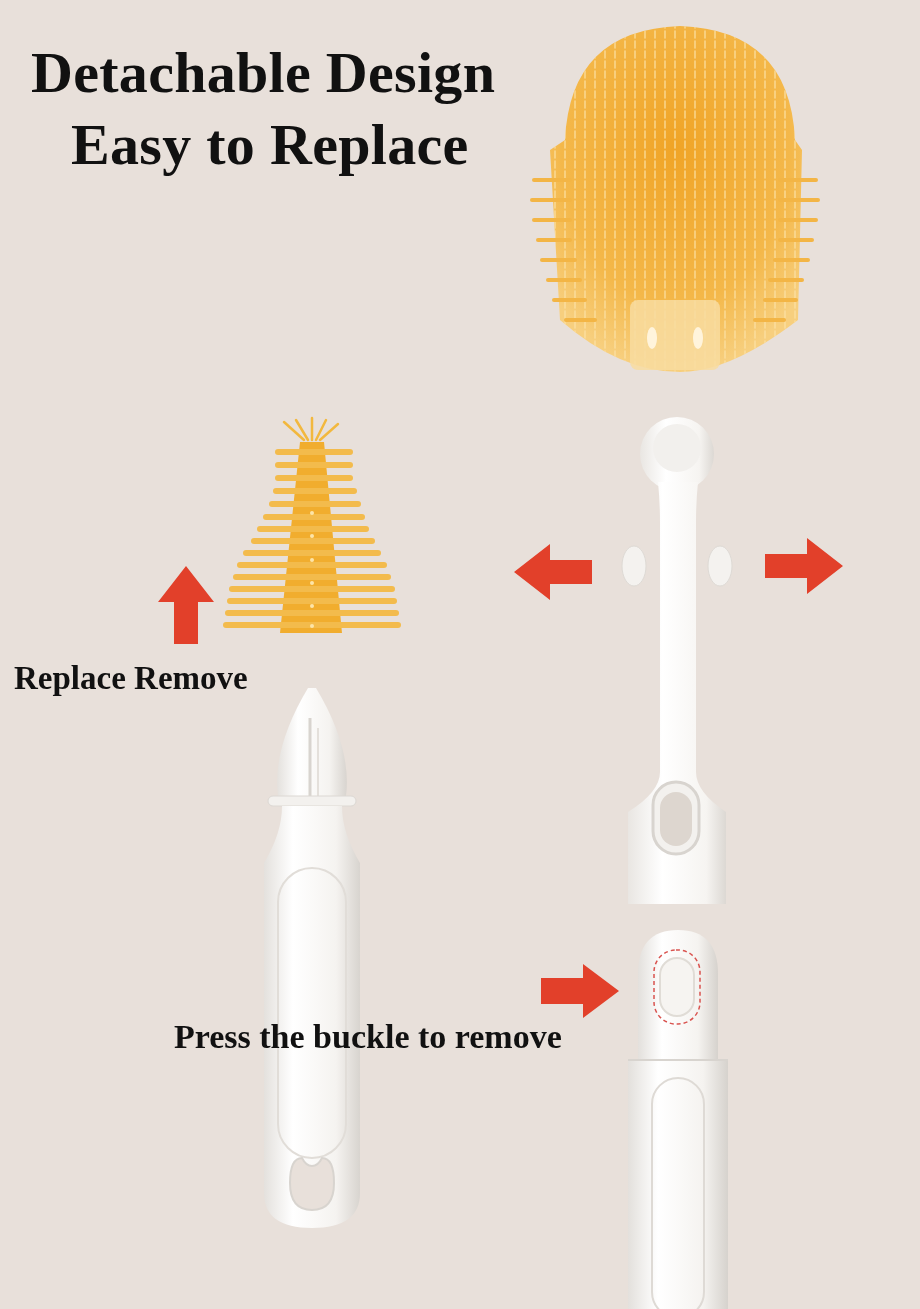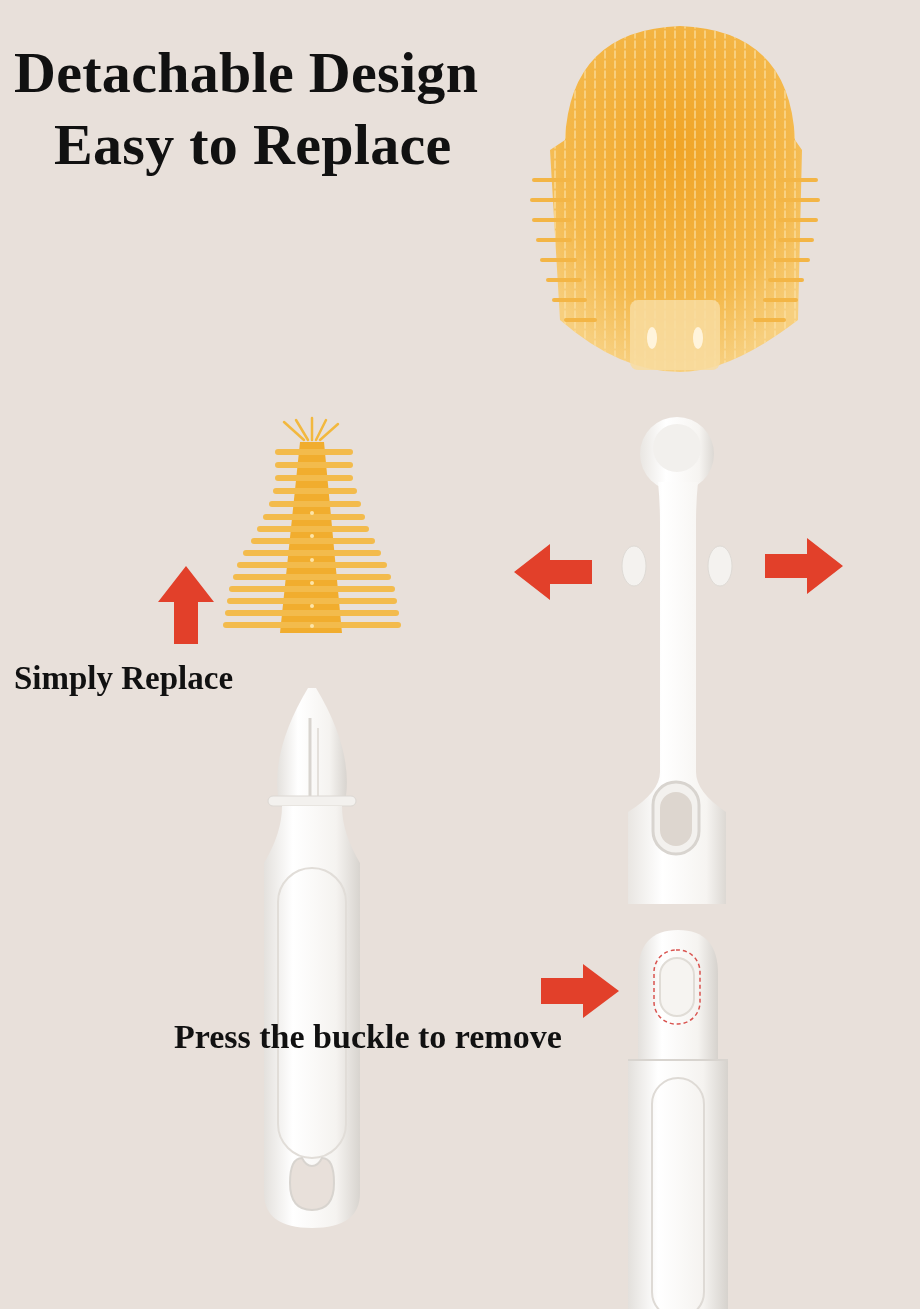--- a/index.html
+++ b/index.html
@@ -3,21 +3,21 @@
 <meta charset="utf-8">
 <style>
   html, body { margin: 0; padding: 0; }
   body {
     width: 920px; height: 1309px; overflow: hidden;
     background: #e8e0da;
     position: relative;
     font-family: "Liberation Serif", "DejaVu Serif", serif;
   }
   .title-line {
-    position: absolute; left: 14px;
+    position: absolute; left: 31px;
     font-weight: bold; font-size: 58px; color: #111;
     line-height: 1; letter-spacing: 0.3px;
     white-space: nowrap;
   }
   .caption {
     position: absolute; font-weight: bold; color: #111; white-space: nowrap;
     line-height: 1;
   }
   svg { position: absolute; overflow: visible; }
 </style>
@@ -98,21 +98,21 @@
     <circle cx="90" cy="165" r="2"></circle>
       <circle cx="90" cy="188" r="2"></circle>
       <circle cx="90" cy="208" r="2"></circle>
   </g>
 </svg>
 
 <svg style="left:158px;top:566px;" width="56" height="78" viewBox="0 0 56 78">
   <path d="M28 0 L56 36 L40 36 L40 78 L16 78 L16 36 L0 36 Z" fill="#e2402a"></path>
 </svg>
 
-<div class="caption" style="left:14px;top:662px;font-size:33px;">Simply Replace</div>
+<div class="caption" style="left:14px;top:662px;font-size:33px;">Replace Remove</div>
 
 <svg style="left:514px;top:544px;" width="78" height="56" viewBox="0 0 78 56">
   <path d="M0 28 L36 0 L36 16 L78 16 L78 40 L36 40 L36 56 Z" fill="#e2402a"></path>
 </svg>
 
 <svg style="left:765px;top:538px;" width="78" height="56" viewBox="0 0 78 56">
   <path d="M78 28 L42 0 L42 16 L0 16 L0 40 L42 40 L42 56 Z" fill="#e2402a"></path>
 </svg>
 
 <svg style="left:620px;top:412px;" width="120" height="492" viewBox="0 0 120 492">

